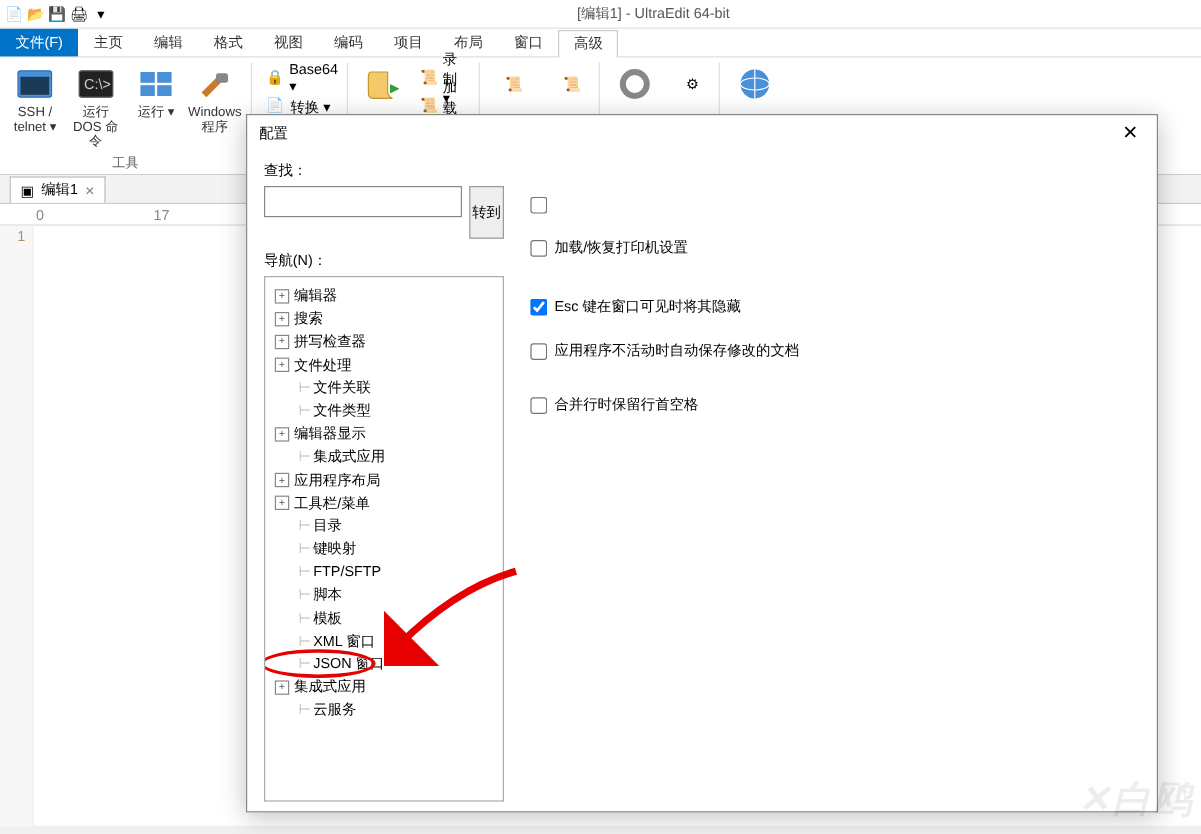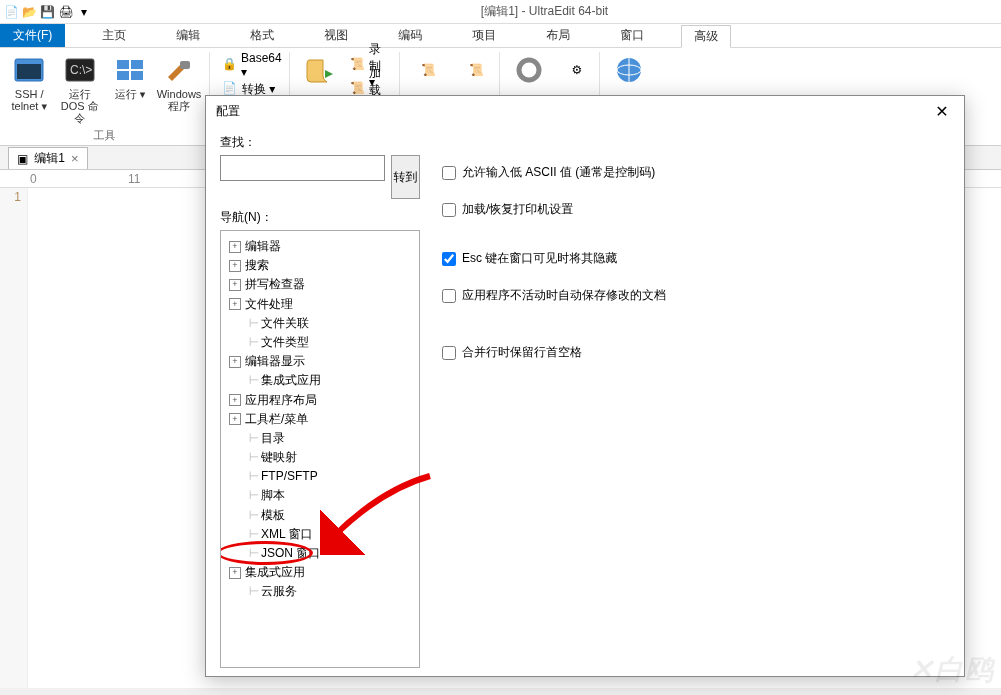--- a/index.html
+++ b/index.html
@@ -5,21 +5,21 @@
 * { box-sizing: border-box; margin: 0; padding: 0; font-family: "Microsoft YaHei", "Segoe UI", sans-serif; font-size: 12px; }
 body { background: #f0f0f0; width: 1001px; height: 695px; overflow: hidden; position: relative; }
 
 
 .titlebar { height: 24px; background: #fff; display: flex; align-items: center; padding: 0 4px; border-bottom: 1px solid #ddd; }
 .titlebar .qat { display: flex; gap: 2px; align-items: center; }
 .titlebar .qat span { width: 16px; height: 16px; display: inline-flex; align-items: center; justify-content: center; }
 .titlebar .title { flex: 1; text-align: center; color: #555; }
 
 
-.menubar { height: 24px; background: #fff; display: flex; align-items: stretch; border-bottom: 1px solid #d8d8d8; gap: 24px; }
+.menubar { height: 24px; background: #fff; display: flex; align-items: stretch; border-bottom: 1px solid #d8d8d8; }
 .menubar .mitem { padding: 0 12px; display: flex; align-items: center; color: #333; cursor: default; border: 1px solid transparent; }
 .menubar .mitem.file { background: #0173c7; color: #fff; }
 .menubar .mitem.active { background: #fff; border: 1px solid #ccc; border-bottom: 1px solid #fff; position: relative; top: 1px; }
 
 
 .ribbon { height: 98px; background: #fff; border-bottom: 1px solid #cfcfcf; display: flex; padding-top: 4px; }
 .rgroup { border-right: 1px solid #e2e2e2; padding: 2px 8px; display: flex; flex-direction: column; }
 .rgroup .icons { flex: 1; display: flex; gap: 6px; align-items: flex-start; }
 .rgroup .ricon { display: flex; flex-direction: column; align-items: center; gap: 2px; min-width: 42px; }
 .rgroup .ricon .ico { width: 32px; height: 32px; display:flex; align-items:center; justify-content:center; }
@@ -65,21 +65,21 @@
 .rightpane { flex:1; padding: 30px 10px 10px 8px; }
 .checkrow { display:flex; align-items:center; gap:6px; margin-bottom: 20px; font-size: 13px; }
 .checkrow input[type=checkbox] { width:14px; height:14px; }
 .dfooter { height: 50px; display:flex; justify-content:flex-end; align-items:center; padding: 0 18px; border-top: 0px; }
 .dfooter button { width: 80px; height: 28px; border:1px solid #aaa; background:#f4f4f4; }
 
 
 .arrow-svg { position:absolute; pointer-events:none; }
 
 
-.watermark { position:absolute; right:6px; bottom:6px; font-size:28px; font-weight:bold; color:rgba(0,0,0,0.07); letter-spacing:2px; font-style:italic; }
+.watermark { position:absolute; right:6px; bottom:6px; font-size:32px; font-weight:bold; color:rgba(0,0,0,0.07); letter-spacing:2px; font-style:italic; }
 </style>
 </head>
 <body>
 
 <div class="titlebar">
   <div class="qat">
     <span>📄</span>
     <span>📂</span>
     <span>💾</span>
     <span>🖨</span>
@@ -222,21 +222,21 @@
 <div class="tabbar">
   <div class="tab">
     <span>▣</span>
     <span>编辑1</span>
     <span class="close">×</span>
   </div>
 </div>
 
 <div class="ruler" id="ruler">
     <span style="left: 30px;">0</span>
-    <span style="left: 128px;">11</span>
+    <span style="left: 128px;">17</span>
     <span style="left: 226px;">20</span>
     <span style="left: 324px;">30</span>
     <span style="left: 422px;">40</span>
     <span style="left: 520px;">50</span>
     <span style="left: 618px;">60</span>
     <span style="left: 716px;">70</span>
     <span style="left: 814px;">80</span>
     <span style="left: 912px;">90</span>
   </div>
 
@@ -335,31 +335,30 @@
           </div>
           <div class="node d2">
             <span class="conn">⊢</span>
             <span>云服务</span>
           </div>
         </div>
     </div>
     <div class="rightpane" id="checks">
         <label class="checkrow" style="margin-bottom: 20px;">
           <input type="checkbox" style="">
-          <span>允许输入低 ASCII 值 (通常是控制码)</span>
         </label>
         <label class="checkrow" style="margin-bottom: 32px;">
           <input type="checkbox" style="">
           <span>加载/恢复打印机设置</span>
         </label>
         <label class="checkrow" style="margin-bottom: 20px;">
           <input type="checkbox" checked="" style="">
           <span>Esc 键在窗口可见时将其隐藏</span>
         </label>
-        <label class="checkrow" style="margin-bottom: 40px;">
+        <label class="checkrow" style="margin-bottom: 28px;">
           <input type="checkbox" style="">
           <span>应用程序不活动时自动保存修改的文档</span>
         </label>
         <label class="checkrow" style="margin-bottom: 20px;">
           <input type="checkbox" style="">
           <span>合并行时保留行首空格</span>
         </label>
       </div>
   </div>
 </div>

